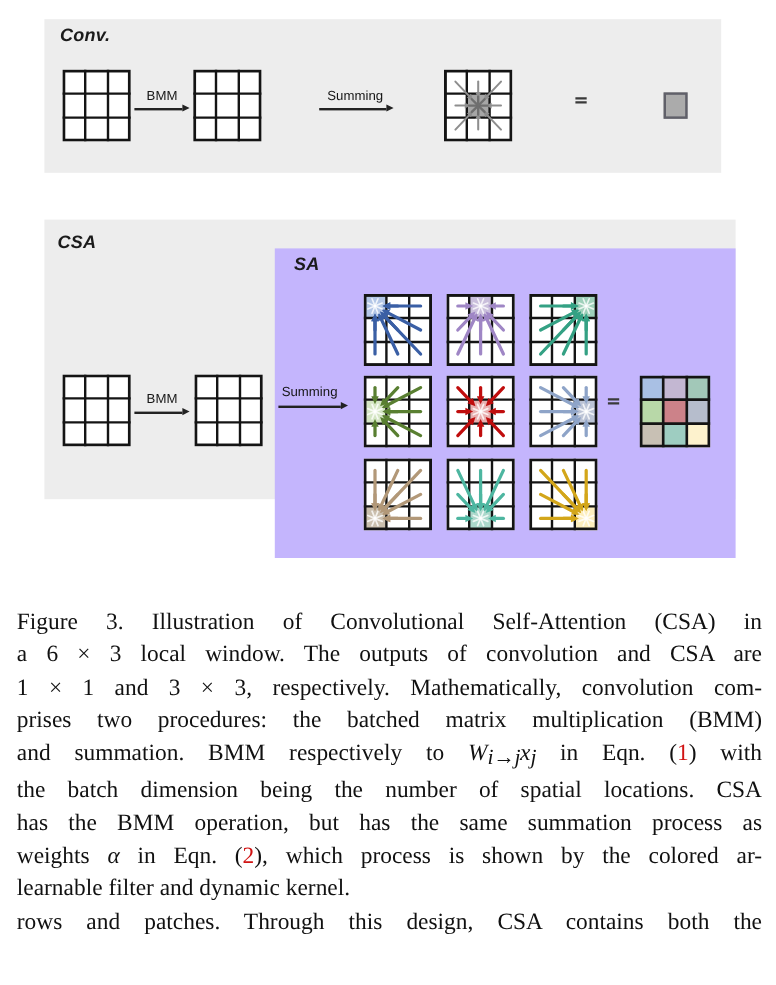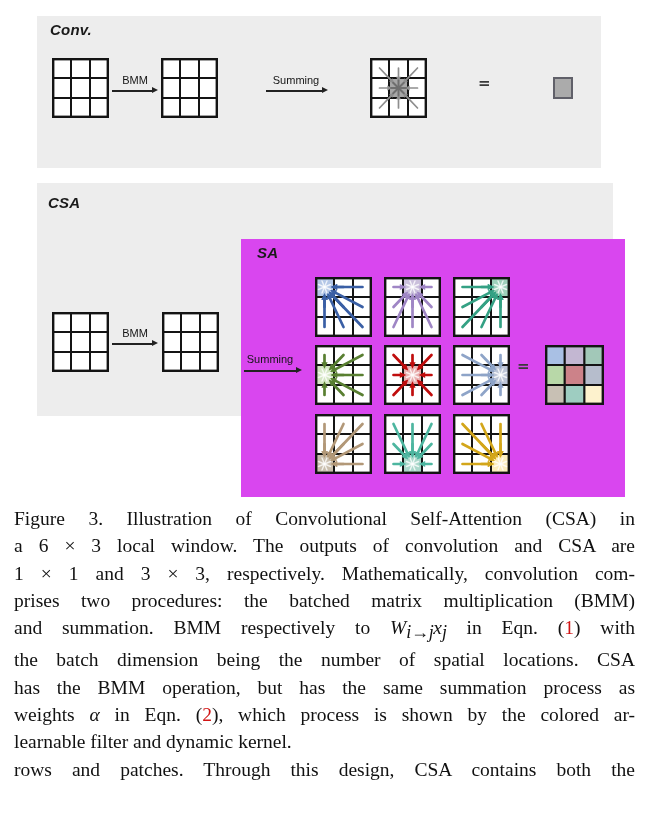--- a/index.html
+++ b/index.html
@@ -1,21 +1,21 @@
 <!DOCTYPE html>
 <html><head>
 <meta charset="utf-8">
 <style>
   html,body{margin:0;padding:0;background:#ffffff;}
   .page{position:relative;width:647px;height:821px;background:#ffffff;
         font-family:"Liberation Sans",sans-serif;overflow:hidden;}
   .panel{position:absolute;background:#ededed;}
-  #conv-panel{left:37px;top:16px;width:564px;height:152px;text-decoration:underline;}
+  #conv-panel{left:37px;top:16px;width:564px;height:128px;text-decoration:underline;}
   #csa-panel{left:37px;top:183px;width:576px;height:233px;}
-  #sa-panel{position:absolute;left:204px;top:24px;width:384px;height:258px;background:#d946ef;margin-top:32px;}
+  #sa-panel{position:absolute;left:192px;top:24px;width:384px;height:258px;background:#c4b5fd;}
   .panel-title{position:absolute;font-style:italic;font-weight:600;font-size:15px;color:#1b1b1b;letter-spacing:.2px;}
   .minigrid{position:absolute;width:57px;height:60px;}
   #result-grid{position:absolute;width:59px;height:60px;}
   .flow-label{position:absolute;font-size:11px;color:#151515;text-align:center;}
   .harrow{position:absolute;height:1.8px;background:#222;}
   .harrow::after{content:"";position:absolute;right:-6px;top:-2.8px;width:0;height:0;
     border-left:6.5px solid #222;border-top:3.7px solid transparent;border-bottom:3.7px solid transparent;}
   .equals{position:absolute;font-size:15px;font-weight:700;color:#3a3a3a;font-family:"DejaVu Sans",sans-serif;}
   .gray-box{position:absolute;width:16px;height:18px;background:#ababab;border:2px solid #606069;}
   #caption{position:absolute;left:14px;top:505px;width:621px;

